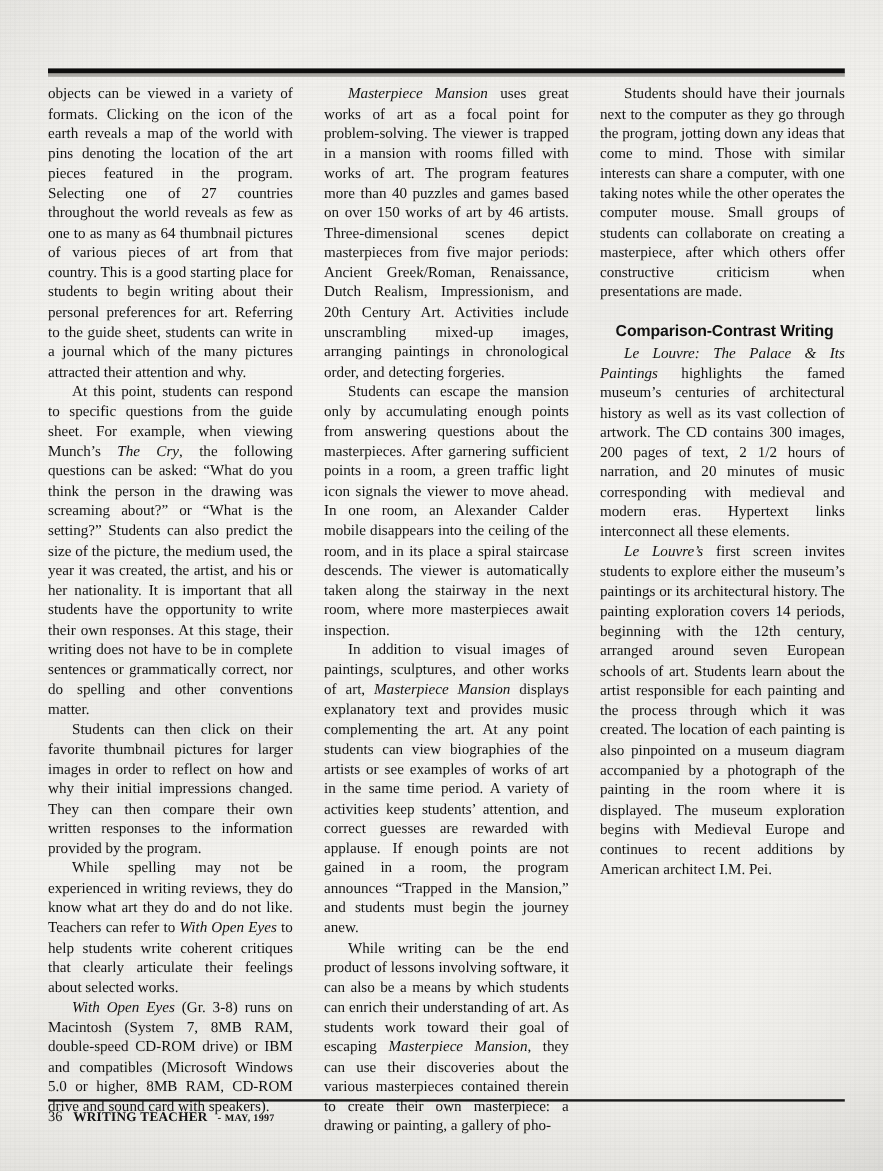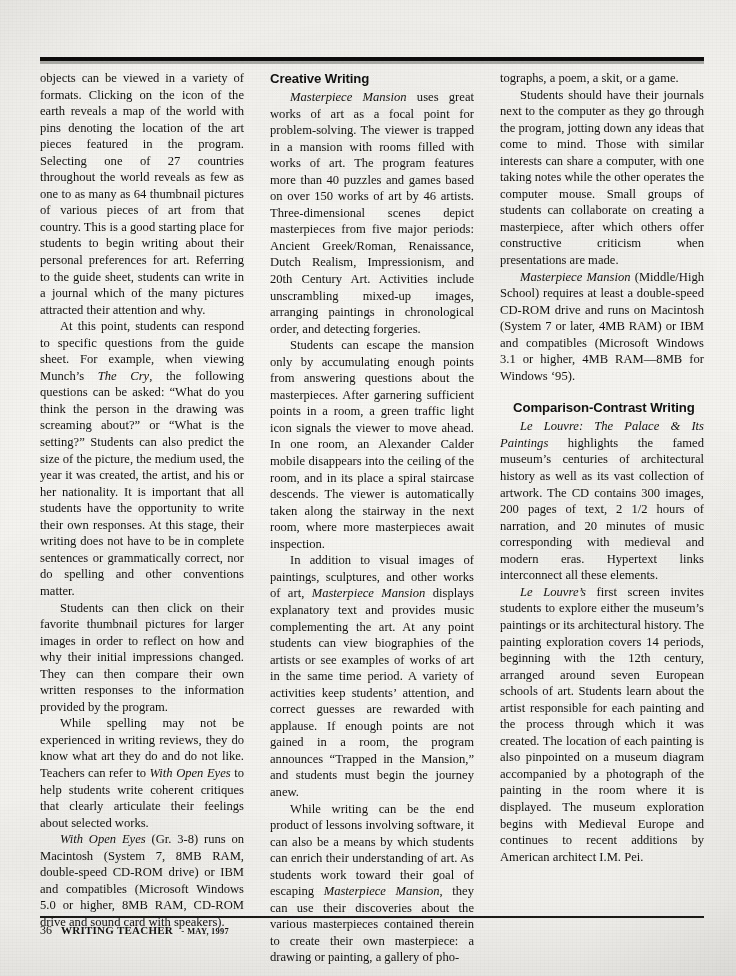--- a/index.html
+++ b/index.html
@@ -146,30 +146,27 @@
 
   <div class="cols">
     <div class="col">
         <p class="noindent"><span>objects can be viewed in a variety of formats. Clicking on the icon of the earth reveals a map of the world with pins denoting the location of the art pieces featured in the program. Selecting one of 27 countries throughout the world reveals as few as one to as many as 64 thumbnail pictures of various pieces of art from that country. This is a good starting place for students to begin writing about their personal preferences for art. Referring to the guide sheet, students can write in a journal which of the many pictures attracted their attention and why.</span></p>
         <p><span>At this point, students can respond to specific questions from the guide sheet. For example, when viewing Munch’s </span><i>The Cry</i><span>, the following questions can be asked: “What do you think the person in the drawing was screaming about?” or “What is the setting?” Students can also predict the size of the picture, the medium used, the year it was created, the artist, and his or her nationality. It is important that all students have the opportunity to write their own responses. At this stage, their writing does not have to be in complete sentences or grammatically correct, nor do spelling and other conventions matter.</span></p>
         <p><span>Students can then click on their favorite thumbnail pictures for larger images in order to reflect on how and why their initial impressions changed. They can then compare their own written responses to the information provided by the program.</span></p>
         <p><span>While spelling may not be experienced in writing reviews, they do know what art they do and do not like. Teachers can refer to </span><i>With Open Eyes</i><span> to help students write coherent critiques that clearly articulate their feelings about selected works.</span></p>
         <p><i>With Open Eyes </i><span>(Gr. 3-8) runs on Macintosh (System 7, 8MB RAM, double-speed CD-ROM drive) or IBM and compatibles (Microsoft Windows 5.0 or higher, 8MB RAM, CD-ROM drive and sound card with speakers).</span></p>
       </div>
     <div class="col">
-        <h2 class="">Creative Writing</h2>
         <p><i>Masterpiece Mansion</i><span> uses great works of art as a focal point for problem-solving. The viewer is trapped in a mansion with rooms filled with works of art. The program features more than 40 puzzles and games based on over 150 works of art by 46 artists. Three-dimensional scenes depict masterpieces from five major periods: Ancient Greek/Roman, Renaissance, Dutch Realism, Impressionism, and 20th Century Art. Activities include unscrambling mixed-up images, arranging paintings in chronological order, and detecting forgeries.</span></p>
         <p><span>Students can escape the mansion only by accumulating enough points from answering questions about the masterpieces. After garnering sufficient points in a room, a green traffic light icon signals the viewer to move ahead. In one room, an Alexander Calder mobile disappears into the ceiling of the room, and in its place a spiral staircase descends. The viewer is automatically taken along the stairway in the next room, where more masterpieces await inspection.</span></p>
         <p><span>In addition to visual images of paintings, sculptures, and other works of art, </span><i>Masterpiece Mansion</i><span> displays explanatory text and provides music complementing the art. At any point students can view biographies of the artists or see examples of works of art in the same time period. A variety of activities keep students’ attention, and correct guesses are rewarded with applause. If enough points are not gained in a room, the program announces “Trapped in the Mansion,” and students must begin the journey anew.</span></p>
         <p><span>While writing can be the end product of lessons involving software, it can also be a means by which students can enrich their understanding of art. As students work toward their goal of escaping </span><i>Masterpiece Mansion</i><span>, they can use their discoveries about the various masterpieces contained therein to create their own masterpiece: a drawing or painting, a gallery of pho-</span></p>
       </div>
     <div class="col">
-        <p class="noindent"><span>tographs, a poem, a skit, or a game.</span></p>
         <p><span>Students should have their journals next to the computer as they go through the program, jotting down any ideas that come to mind. Those with similar interests can share a computer, with one taking notes while the other operates the computer mouse. Small groups of students can collaborate on creating a masterpiece, after which others offer constructive criticism when presentations are made.</span></p>
-        <p><i>Masterpiece Mansion</i><span> (Middle/High School) requires at least a double-speed CD-ROM drive and runs on Macintosh (System 7 or later, 4MB RAM) or IBM and compatibles (Microsoft Windows 3.1 or higher, 4MB RAM—8MB for Windows ‘95).</span></p>
         <h2 class="spaced">Comparison-Contrast Writing</h2>
         <p><i>Le Louvre: The Palace &amp; Its Paintings</i><span> highlights the famed museum’s centuries of architectural history as well as its vast collection of artwork. The CD contains 300 images, 200 pages of text, 2 1/2 hours of narration, and 20 minutes of music corresponding with medieval and modern eras. Hypertext links interconnect all these elements.</span></p>
         <p><i>Le Louvre’s</i><span> first screen invites students to explore either the museum’s paintings or its architectural history. The painting exploration covers 14 periods, beginning with the 12th century, arranged around seven European schools of art. Students learn about the artist responsible for each painting and the process through which it was created. The location of each painting is also pinpointed on a museum diagram accompanied by a photograph of the painting in the room where it is displayed. The museum exploration begins with Medieval Europe and continues to recent additions by American architect I.M. Pei.</span></p>
       </div>
   </div>
 
   <div class="rule-bottom"></div>
 
   <div class="footer">
     <span class="folio">36</span>

